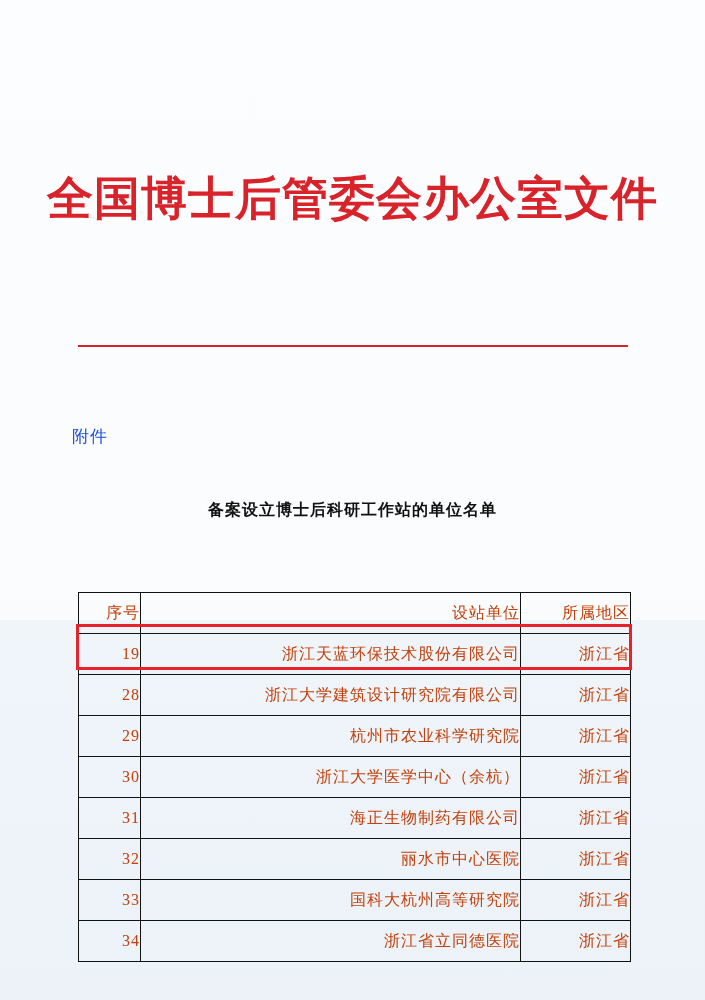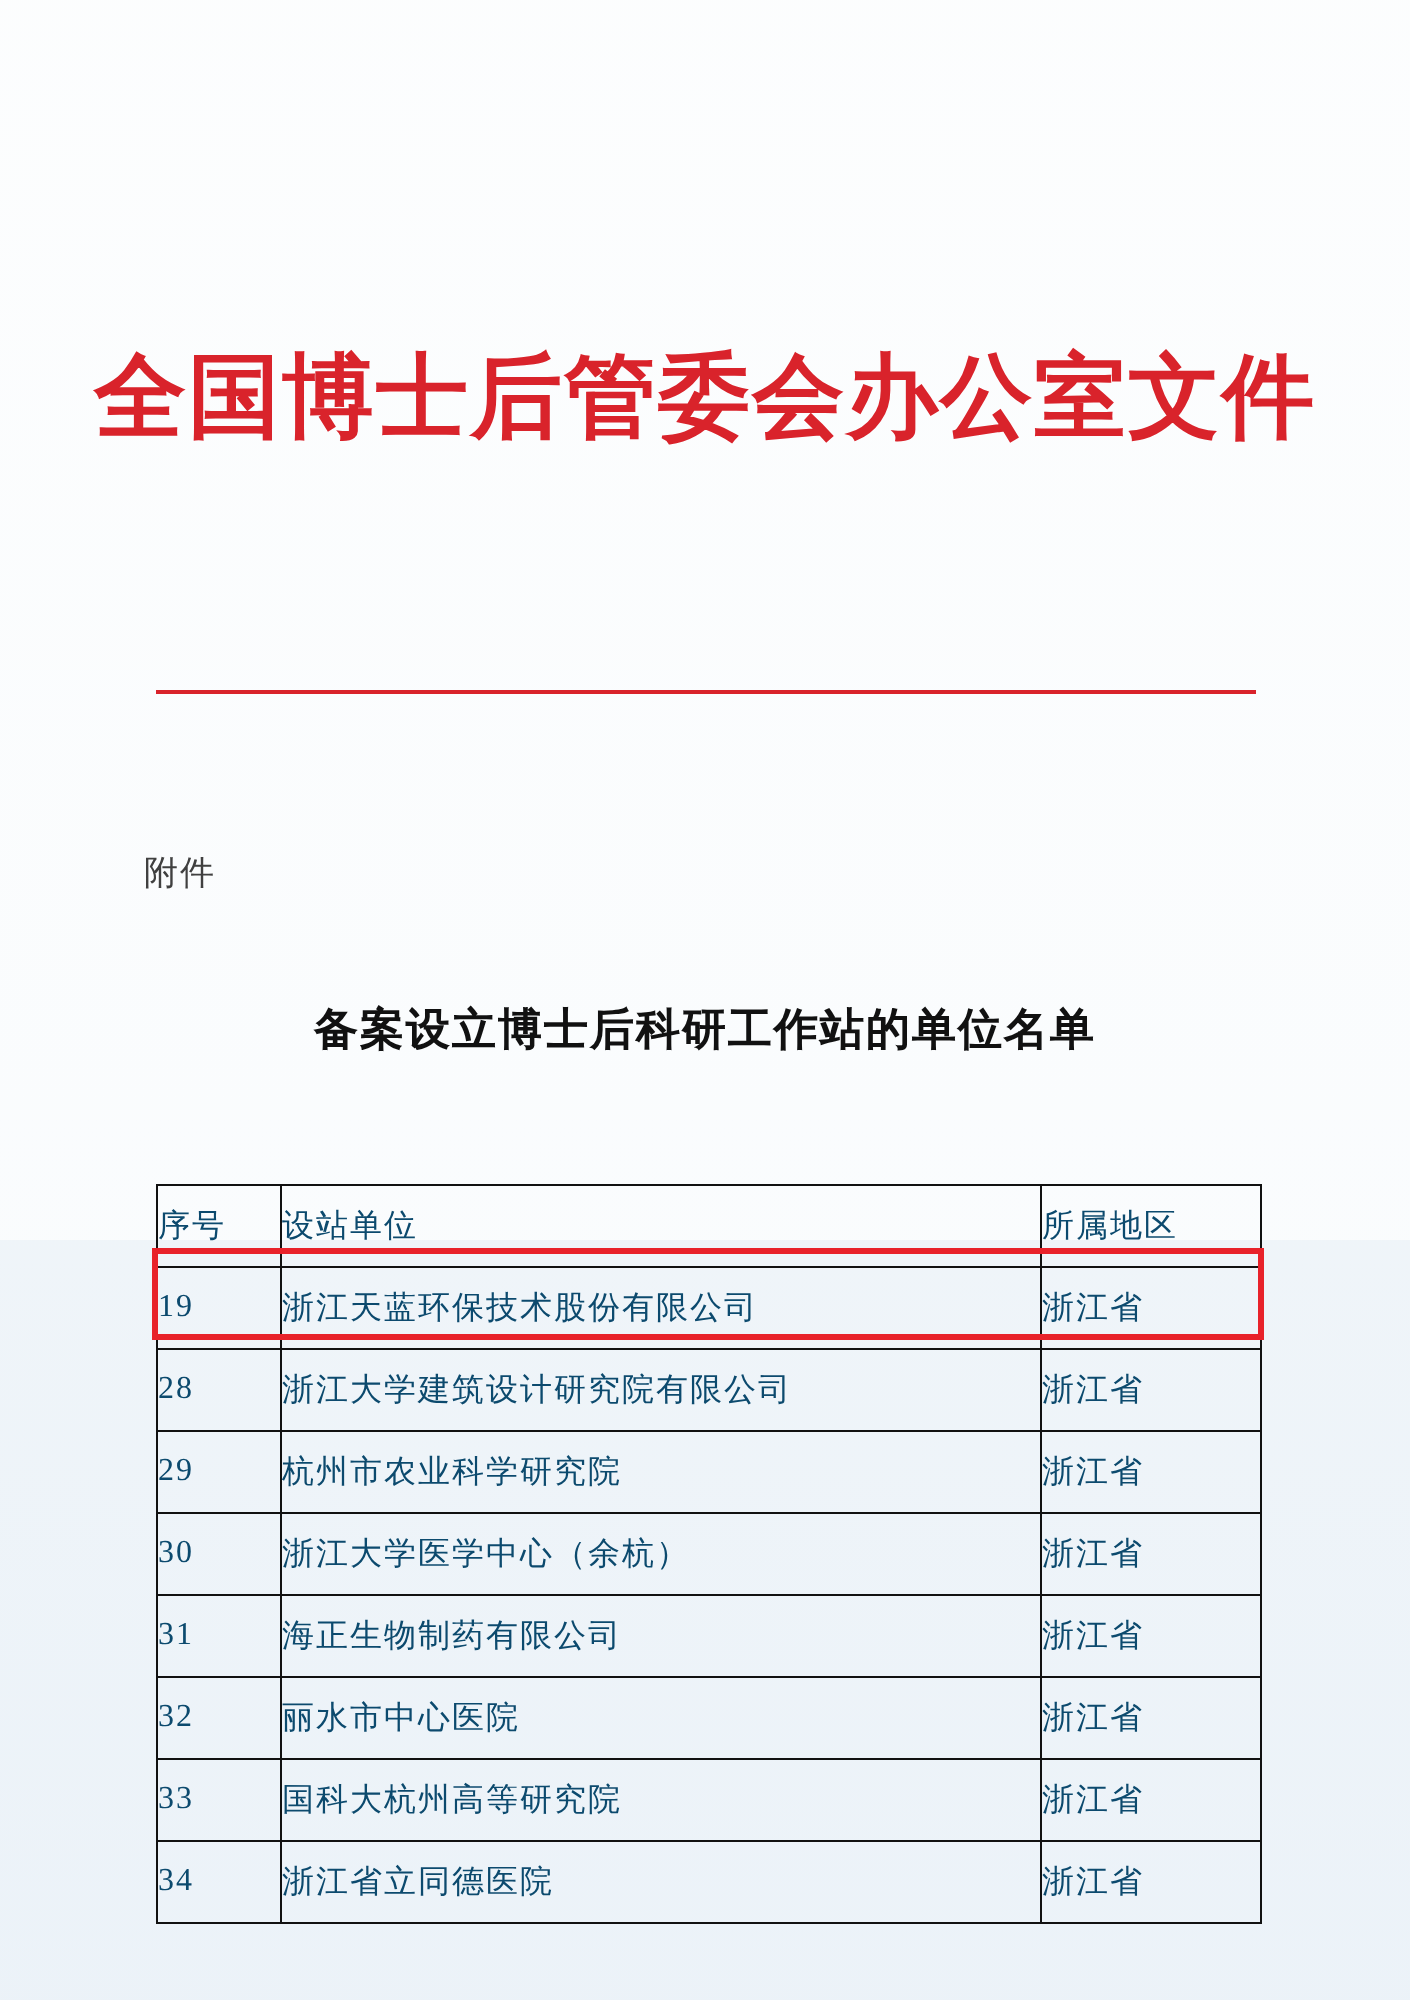--- a/index.html
+++ b/index.html
@@ -77,55 +77,55 @@
     width: 550px;
     height: 2px;
     background: #d9232b;
   }
 
   .attachment-label {
     position: absolute;
     top: 425px;
     left: 72px;
     font-size: 17px;
-    color: #404040;
+    color: #1d4ed8;
     letter-spacing: 1px;
   }
 
   .list-title {
     position: absolute;
     top: 500px;
     left: 0;
     right: 0;
     text-align: center;
-    font-size: 22px;
+    font-size: 16px;
     font-weight: bold;
     color: #111111;
     letter-spacing: 1px;
   }
 
   .table-wrap {
     position: absolute;
     top: 592px;
     left: 78px;
     width: 552px;
   }
 
   table.listing {
     border-collapse: collapse;
     width: 100%;
     table-layout: fixed;
   }
   table.listing td, table.listing th {
     border: 1px solid #111111;
     height: 40px;
-    text-align: left;
+    text-align: right;
     vertical-align: middle;
     font-size: 16px;
-    color: #0c4a6e;
+    color: #c2410c;
     font-weight: normal;
     letter-spacing: 1px;
     padding: 0;
   }
   table.listing th {
     font-weight: normal;
     font-size: 16px;
   }
   col.c-num { width: 62px; }
   col.c-org { width: 380px; }

